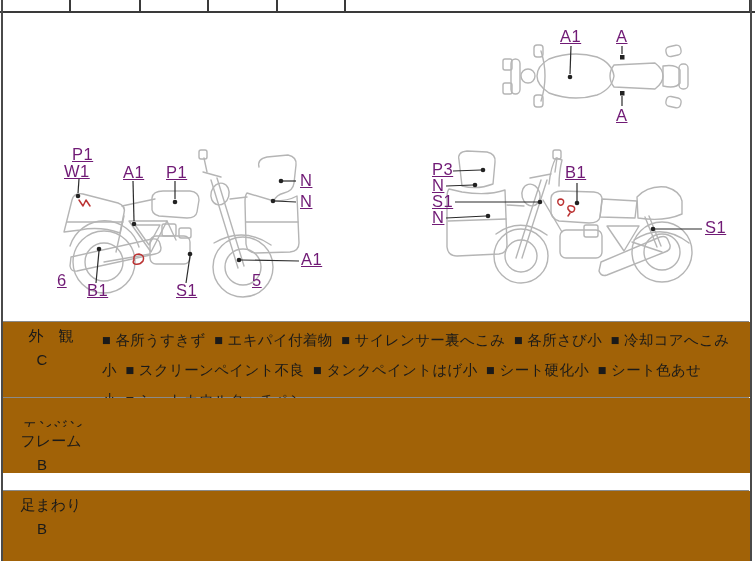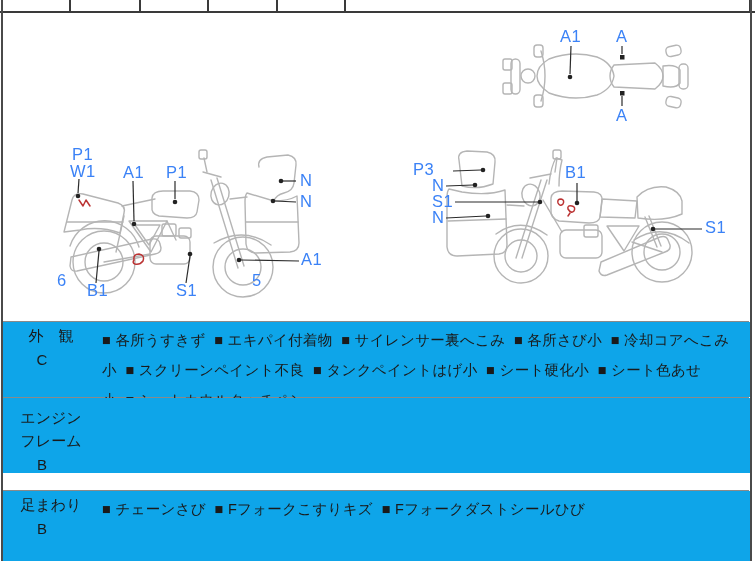--- a/index.html
+++ b/index.html
@@ -13,26 +13,26 @@
   .vborder.left{left:1px;}
   .vborder.right{left:750px;}
   
   .topstrip{position:absolute;left:0;top:0;width:755px;height:11px;background:#fff;}
   .topstrip .cell-divider{position:absolute;top:0;height:11px;width:2px;background:#3a3a3a;}
   .topstrip-border{position:absolute;left:0;top:11px;width:755px;height:2px;background:#3a3a3a;}
   
   .diagram{position:absolute;left:0;top:13px;width:755px;height:308px;background:#fff;}
   svg.art{position:absolute;left:0;top:0;}
   .dlabel{
-    position:absolute;font-size:16.5px;line-height:17px;color:#3b82f6;
-    letter-spacing:0.5px;white-space:nowrap;
+    position:absolute;font-size:16.5px;line-height:17px;color:#701a75;
+    letter-spacing:0.5px;white-space:nowrap;text-decoration:underline;
   }
   
   .hline{position:absolute;left:3px;width:746px;height:1px;background:#8a8a8a;}
-  .trow{position:absolute;left:2px;width:749px;background:#0ea5e9;}
+  .trow{position:absolute;left:2px;width:749px;background:#a16207;}
   .trow .cat{
     position:absolute;left:8px;width:82px;text-align:center;
     font-size:15px;line-height:18px;white-space:pre;
   }
   .trow .grade{
     position:absolute;left:8px;width:64px;text-align:center;
     font-size:15px;line-height:18px;
   }
   .trow .items{
     position:absolute;left:100px;width:648px;
@@ -180,31 +180,31 @@
         <path d="M 79,200 L 83,206 L 86,200 L 90,206"></path>
         <path d="M 134,260 Q 133,254 139,254 Q 145,255 143,261 Q 140,265 135,264 Q 132,263 134,260 Z"></path>
         <path d="M 558,203 Q 557,199 561,199 Q 565,200 563,204 Q 560,207 558,203 Z"></path>
         <path d="M 568,209 Q 567,205 572,206 Q 576,207 574,211 Q 571,214 568,209 Z"></path>
         <path d="M 570,213 L 568,216"></path>
       </g>
     </svg>
 
     <div id="diagram-labels">
         <div class="dlabel" style="left: 72px; top: 133px;">P1</div>
-        <div class="dlabel" style="left: 70px; top: 150px; text-align: right;">W1</div>
+        <div class="dlabel" style="left: 64px; top: 150px; text-align: right;">W1</div>
         <div class="dlabel" style="left: 123px; top: 151px;">A1</div>
         <div class="dlabel" style="left: 166px; top: 151px;">P1</div>
         <div class="dlabel" style="left: 300px; top: 159px;">N</div>
         <div class="dlabel" style="left: 300px; top: 180px;">N</div>
         <div class="dlabel" style="left: 301px; top: 238px;">A1</div>
         <div class="dlabel" style="left: 57px; top: 259px;">6</div>
         <div class="dlabel" style="left: 87px; top: 269px;">B1</div>
         <div class="dlabel" style="left: 176px; top: 269px;">S1</div>
         <div class="dlabel" style="left: 252px; top: 259px;">5</div>
-        <div class="dlabel" style="left: 413px; top: 148px;">P3</div>
+        <div class="dlabel" style="left: 432px; top: 148px;">P3</div>
         <div class="dlabel" style="left: 432px; top: 164px;">N</div>
         <div class="dlabel" style="left: 432px; top: 180px;">S1</div>
         <div class="dlabel" style="left: 432px; top: 196px;">N</div>
         <div class="dlabel" style="left: 565px; top: 151px;">B1</div>
         <div class="dlabel" style="left: 705px; top: 206px;">S1</div>
         <div class="dlabel" style="left: 560px; top: 15px;">A1</div>
         <div class="dlabel" style="left: 616px; top: 15px;">A</div>
         <div class="dlabel" style="left: 616px; top: 94px;">A</div>
       </div>
   </div>
@@ -214,29 +214,28 @@
   <div class="hline" style="top:443px"></div>
   <div class="hline" style="top:490px"></div>
 
   <div id="table-rows">
       <div class="trow" style="top: 322px; height: 75px;">
         <div class="cat" style="top: 5px;">外　観</div>
         <div class="grade" style="top: 29px;">C</div>
         <div class="items" style="top: 3px;">■&nbsp;各所うすきず&nbsp;&nbsp;■&nbsp;エキパイ付着物&nbsp;&nbsp;■&nbsp;サイレンサー裏へこみ&nbsp;&nbsp;■&nbsp;各所さび小&nbsp;&nbsp;■&nbsp;冷却コアへこみ小&nbsp;&nbsp;■&nbsp;スクリーンペイント不良&nbsp;&nbsp;■&nbsp;タンクペイントはげ小&nbsp;&nbsp;■&nbsp;シート硬化小&nbsp;&nbsp;■&nbsp;シート色あせ小&nbsp;&nbsp;■&nbsp;シートカウルタッチペン</div>
       </div>
       <div class="trow" style="top: 398px; height: 45px;">
-        <div class="cat" style="top: 11px;">エンジン</div>
+        <div class="cat" style="top: 19px; font-style: italic;">エンジン</div>
         <div class="grade" style="top: 29px;">B</div>
       </div>
       <div class="trow" style="top: 427px; height: 46px;">
         <div class="cat" style="top: 5px;">フレーム</div>
         <div class="grade" style="top: 29px;">B</div>
       </div>
       <div class="trow" style="top: 491px; height: 70px;">
         <div class="cat" style="top: 5px;">足まわり</div>
         <div class="grade" style="top: 29px;">B</div>
-        <div class="items" style="top: 3px;">■&nbsp;チェーンさび&nbsp;&nbsp;■&nbsp;Fフォークこすりキズ&nbsp;&nbsp;■&nbsp;Fフォークダストシールひび</div>
       </div>
     </div>
 
   <div class="vborder left"></div>
   <div class="vborder right"></div>
 </div>
 
 </body></html>

